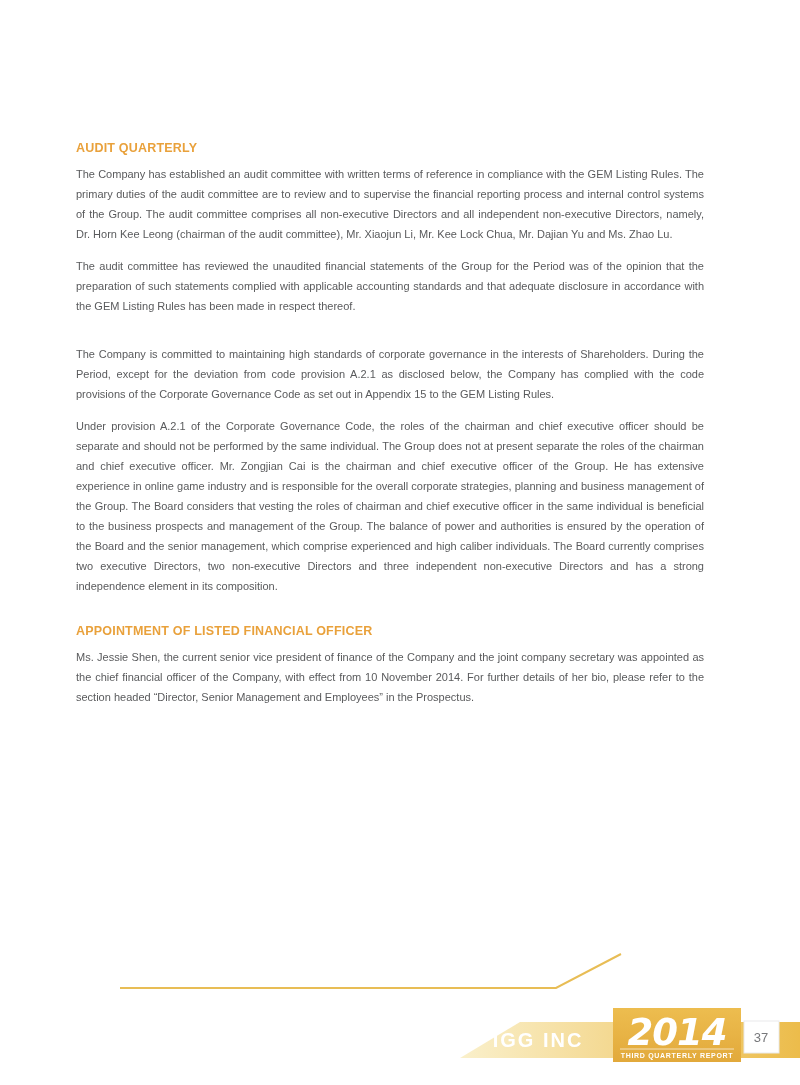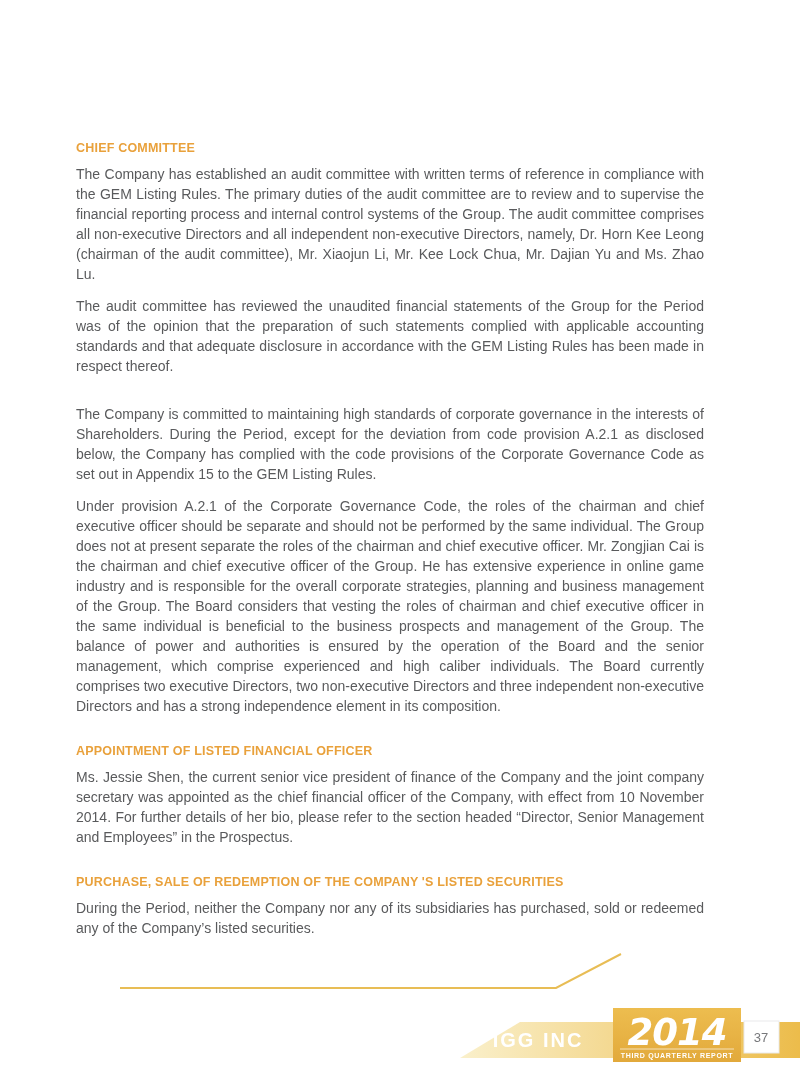--- a/index.html
+++ b/index.html
@@ -21,21 +21,21 @@
   .section + .section { margin-top: 28px; }
   .heading {
     font-size: 12.5px;
     line-height: 14px;
     font-weight: bold;
     color: #E9A13B;
     letter-spacing: 0.2px;
     margin-bottom: 9px;
   }
   .para {
-    font-size: 14px;
+    font-size: 11px;
     line-height: 20px;
     color: #595A5C;
     text-align: justify;
   }
   .para + .para { margin-top: 12px; }
   .footer {
     position: absolute;
     left: 0;
     bottom: 0;
     width: 733px;
@@ -71,39 +71,35 @@
   }
 </style>
 </head>
 <body>
 
 <div class="page">
 
   <main class="content">
 
     <section class="section">
-      <h2 class="heading">CHIEF COMMITTEE</h2>
+      <h2 class="heading">AUDIT QUARTERLY</h2>
       <p class="para">The Company has established an audit committee with written terms of reference in compliance with the GEM Listing Rules. The primary duties of the audit committee are to review and to supervise the financial reporting process and internal control systems of the Group. The audit committee comprises all non-executive Directors and all independent non-executive Directors, namely, Dr. Horn Kee Leong (chairman of the audit committee), Mr. Xiaojun Li, Mr. Kee Lock Chua, Mr. Dajian Yu and Ms. Zhao Lu.</p>
       <p class="para">The audit committee has reviewed the unaudited financial statements of the Group for the Period was of the opinion that the preparation of such statements complied with applicable accounting standards and that adequate disclosure in accordance with the GEM Listing Rules has been made in respect thereof.</p>
     </section>
 
     <section class="section">
       <p class="para">The Company is committed to maintaining high standards of corporate governance in the interests of Shareholders. During the Period, except for the deviation from code provision A.2.1 as disclosed below, the Company has complied with the code provisions of the Corporate Governance Code as set out in Appendix 15 to the GEM Listing Rules.</p>
       <p class="para">Under provision A.2.1 of the Corporate Governance Code, the roles of the chairman and chief executive officer should be separate and should not be performed by the same individual. The Group does not at present separate the roles of the chairman and chief executive officer. Mr. Zongjian Cai is the chairman and chief executive officer of the Group. He has extensive experience in online game industry and is responsible for the overall corporate strategies, planning and business management of the Group. The Board considers that vesting the roles of chairman and chief executive officer in the same individual is beneficial to the business prospects and management of the Group. The balance of power and authorities is ensured by the operation of the Board and the senior management, which comprise experienced and high caliber individuals. The Board currently comprises two executive Directors, two non-executive Directors and three independent non-executive Directors and has a strong independence element in its composition.</p>
     </section>
 
     <section class="section">
       <h2 class="heading">APPOINTMENT OF LISTED FINANCIAL OFFICER</h2>
       <p class="para">Ms. Jessie Shen, the current senior vice president of finance of the Company and the joint company secretary was appointed as the chief financial officer of the Company, with effect from 10 November 2014. For further details of her bio, please refer to the section headed “Director, Senior Management and Employees” in the Prospectus.</p>
     </section>
 
-    <section class="section">
-      <h2 class="heading">PURCHASE, SALE OF REDEMPTION OF THE COMPANY 'S LISTED SECURITIES</h2>
-      <p class="para">During the Period, neither the Company nor any of its subsidiaries has purchased, sold or redeemed any of the Company’s listed securities.</p>
-    </section>
 
   </main>
 
   <footer class="footer">
     <svg width="800" height="135" viewBox="0 0 135">
       <defs>
         <linearGradient id="bandGrad" x1="0" y1="0" x2="1" y2="0">
           <stop offset="0" stop-color="#FAF0CB"></stop>
           <stop offset="1" stop-color="#ECBC4B"></stop>
         </linearGradient>

